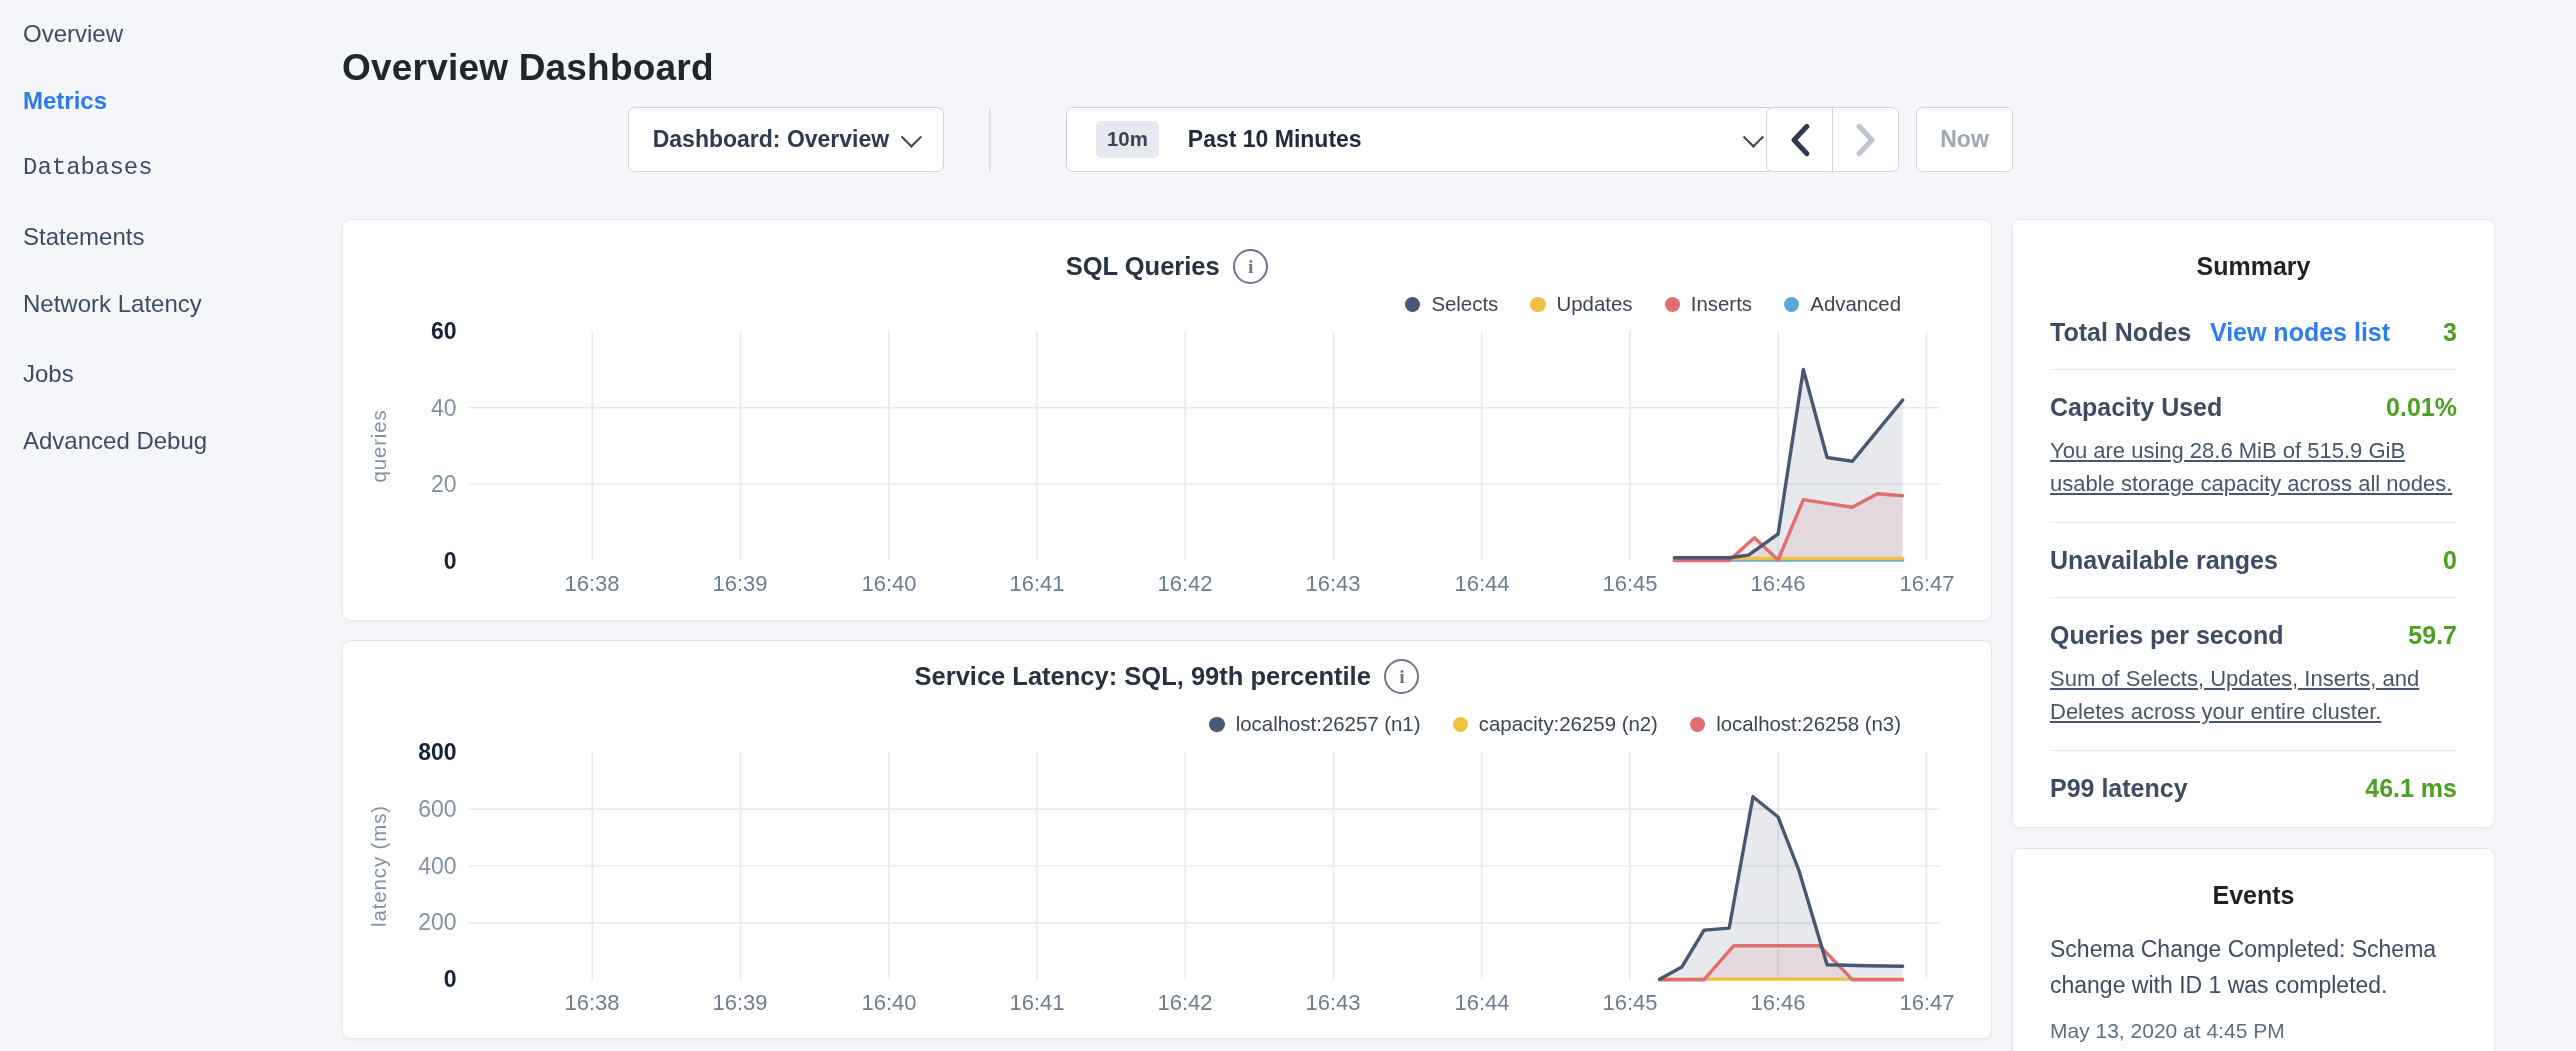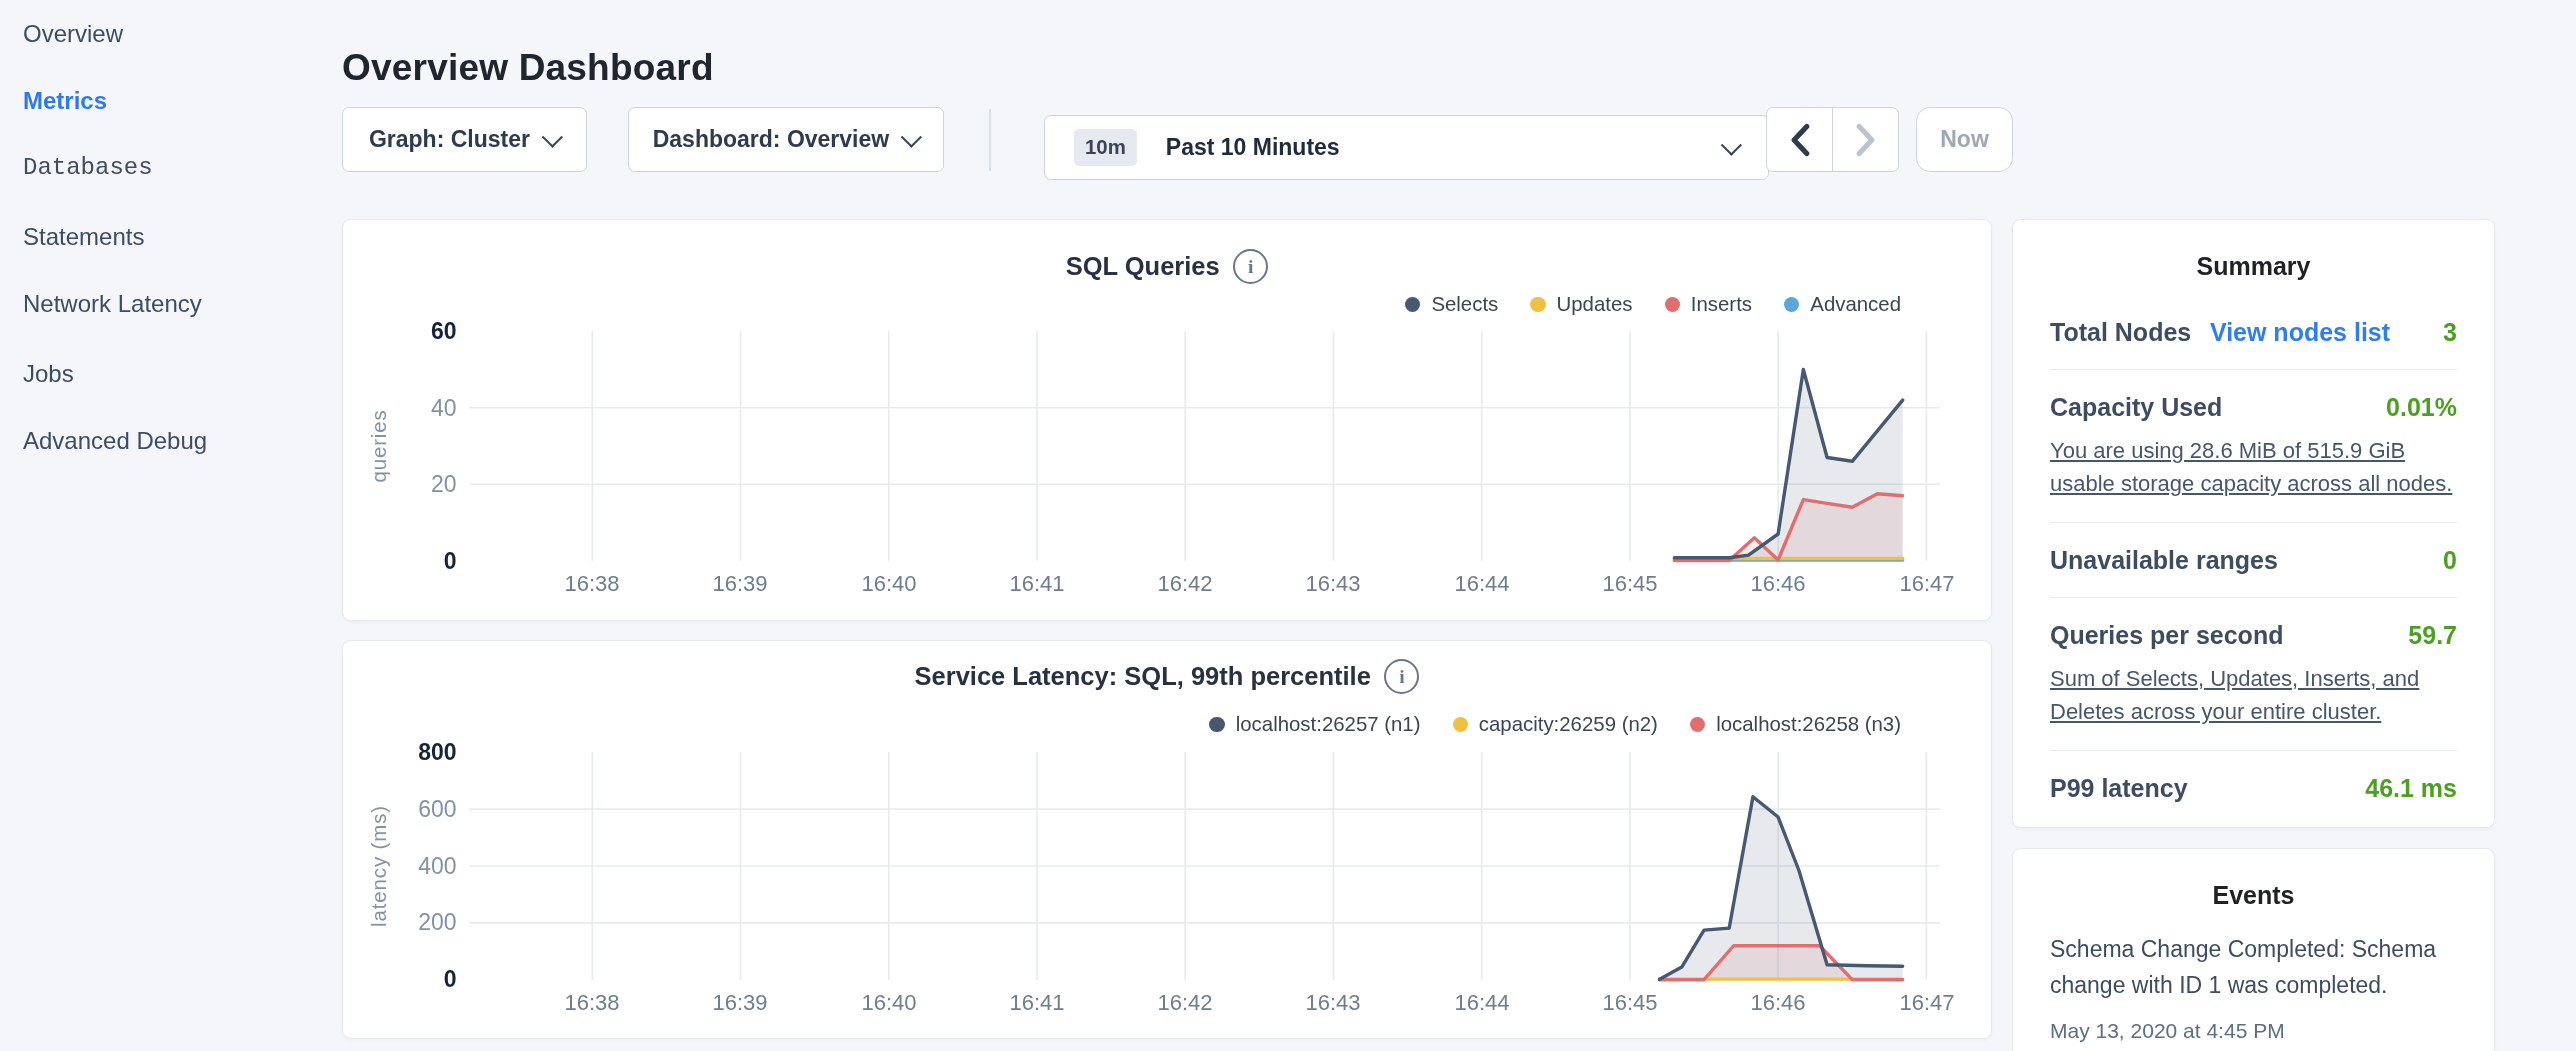--- a/index.html
+++ b/index.html
@@ -34,21 +34,21 @@
     transform:rotate(45deg) translate(-1.7px,-1.7px);margin-left:15.3px;display:inline-block;
   }
   .vdivider{position:absolute;top:109px;width:1.7px;height:62px;background:#DCE1E8;}
   .time-badge{
     background:#E6E9EF;border-radius:5.1px;padding:6.8px 11px;font-size:20.4px;font-weight:700;
     color:#3A4456;margin-right:29px;
   }
   .timewin{justify-content:flex-start;padding:0 29px;}
   .timewin .chev-down{margin-left:auto;}
   .arrow-svg{display:block;}
-  .btn.disabled{color:#9EA7B5;cursor:default;border-radius:14px;}
+  .btn.disabled{color:#9EA7B5;cursor:default;}
 
   
   .card{
     position:absolute;background:#FFFFFF;border:1.7px solid #E4E8EE;border-radius:8.5px;
     box-sizing:border-box;box-shadow:0 1.7px 3.4px rgba(40,50,70,.03);
   }
 
   
   .chart-title-row{
     position:absolute;left:0;right:0;display:flex;align-items:center;justify-content:center;gap:13.6px;
@@ -108,31 +108,27 @@
       <div class="nav-item active" style="top: 86px;">Metrics</div>
       <div class="nav-item" style="top: 153px; font-family: Liberation Mono, monospace;">Databases</div>
       <div class="nav-item" style="top: 222px;">Statements</div>
       <div class="nav-item" style="top: 289px;">Network Latency</div>
       <div class="nav-item" style="top: 359px;">Jobs</div>
       <div class="nav-item" style="top: 426px;">Advanced Debug</div>
     </nav>
 
   <h1 class="page-title">Overview Dashboard</h1>
 
-  <div class="btn" style="left:342px;width:245px;">
-    <span>Graph: Cluster</span>
-    <span class="chev-down"></span>
-  </div>
   <div class="btn" style="left:628px;width:316px;justify-content:center;">
     <span>Dashboard: Overview</span>
     <span class="chev-down"></span>
   </div>
   <div class="vdivider" style="left:989px;"></div>
 
-  <div class="btn timewin" style="left:1044px;width:725px;margin-top:8px;">
+  <div class="btn timewin" style="left:1066px;width:725px;">
     <span class="time-badge">10m</span>
     <span style="color:#212B3D;">Past 10 Minutes</span>
     <span class="chev-down"></span>
   </div>
 
   <div class="btn" style="left:1766px;width:133px;padding:0;">
     <div style="flex:1;height:100%;display:flex;align-items:center;justify-content:center;border-right:1.7px solid #CDD4DF;">
       <svg class="arrow-svg" width="22" height="34" viewBox="0 0 26 40">
         <polyline points="21,4 6,20 21,36" fill="none" stroke="#2E3A50" stroke-width="6" stroke-linecap="round" stroke-linejoin="round"></polyline>
       </svg>

